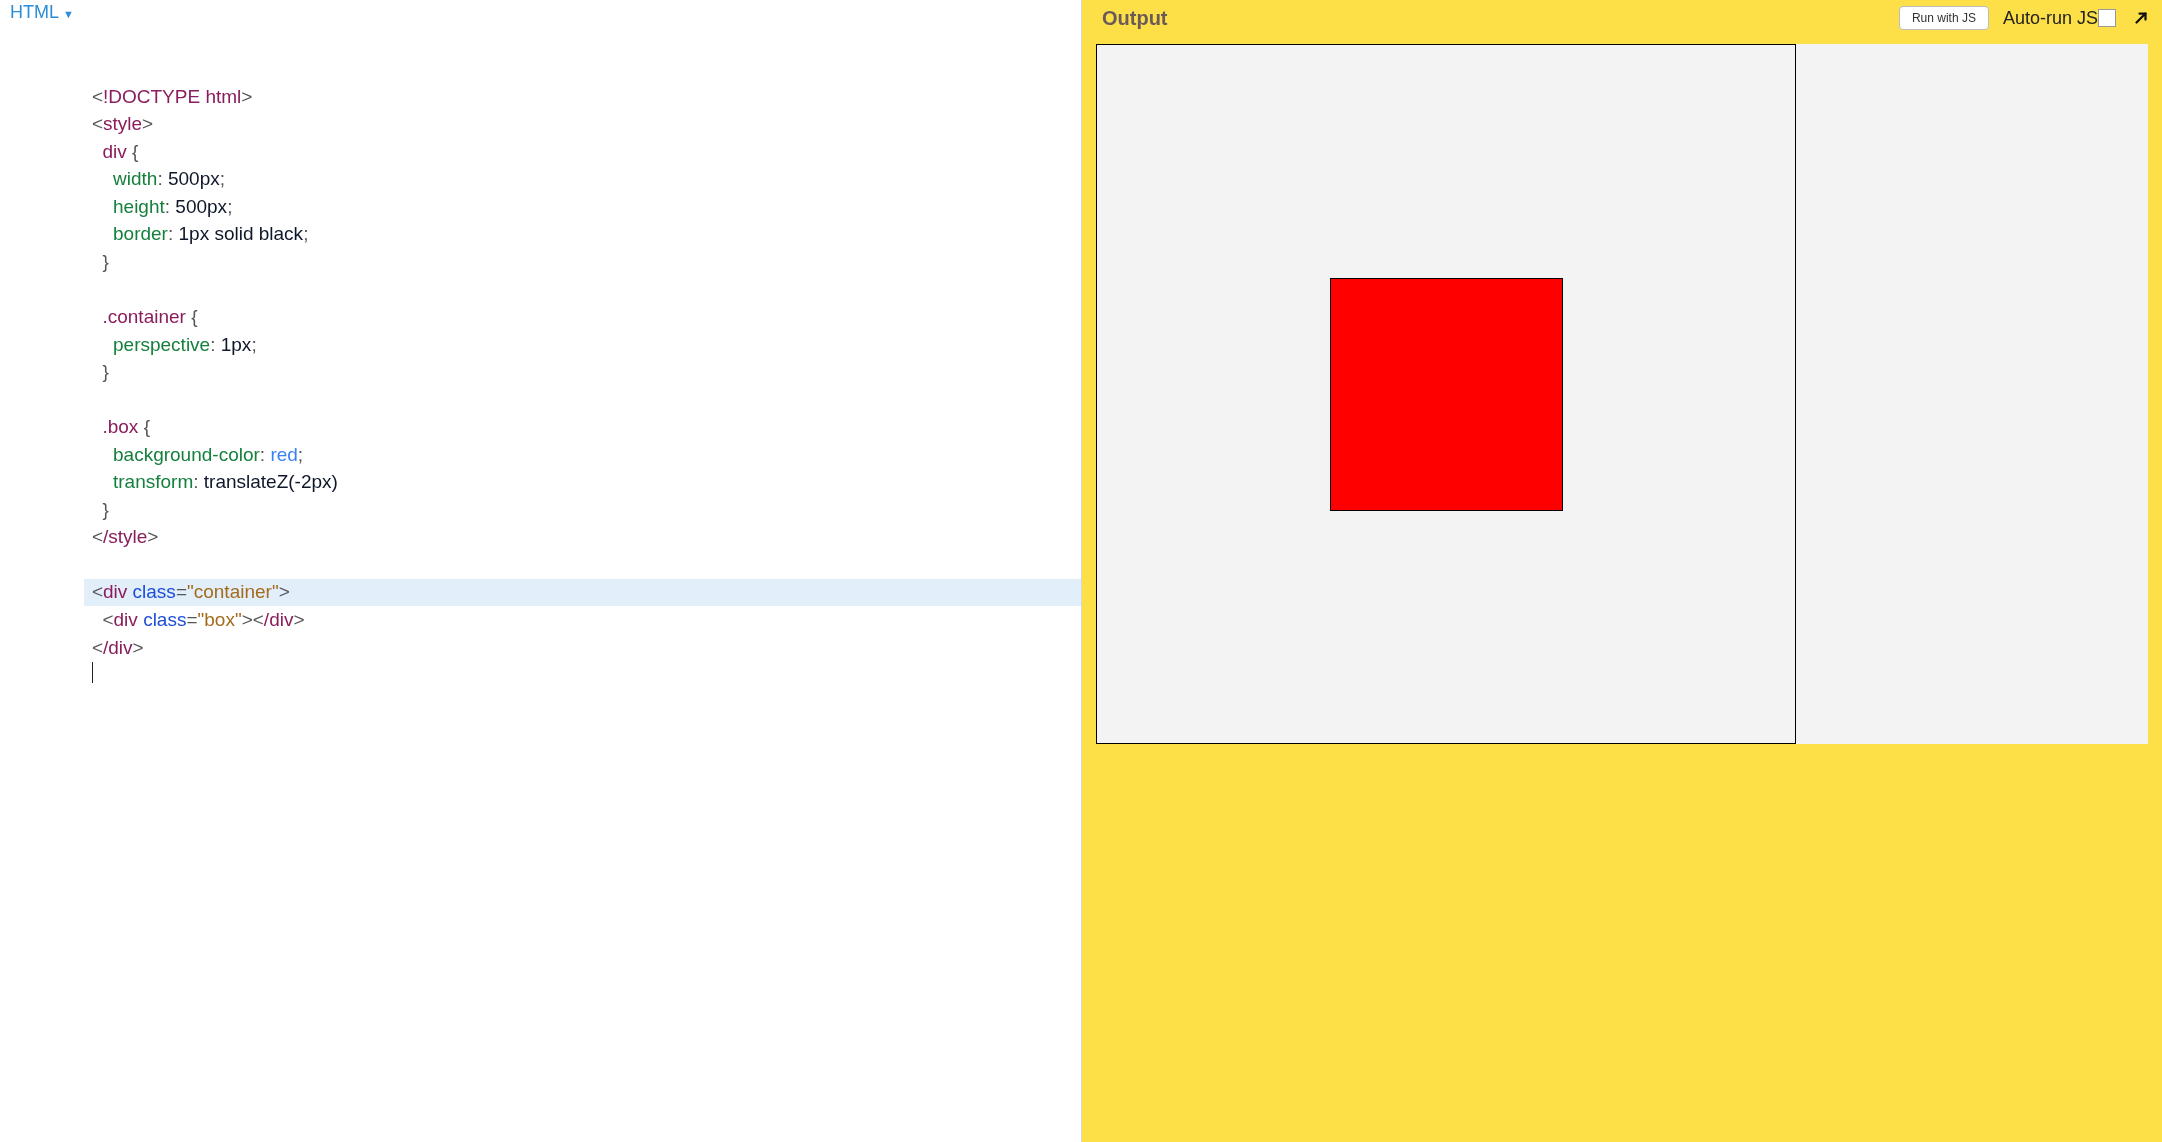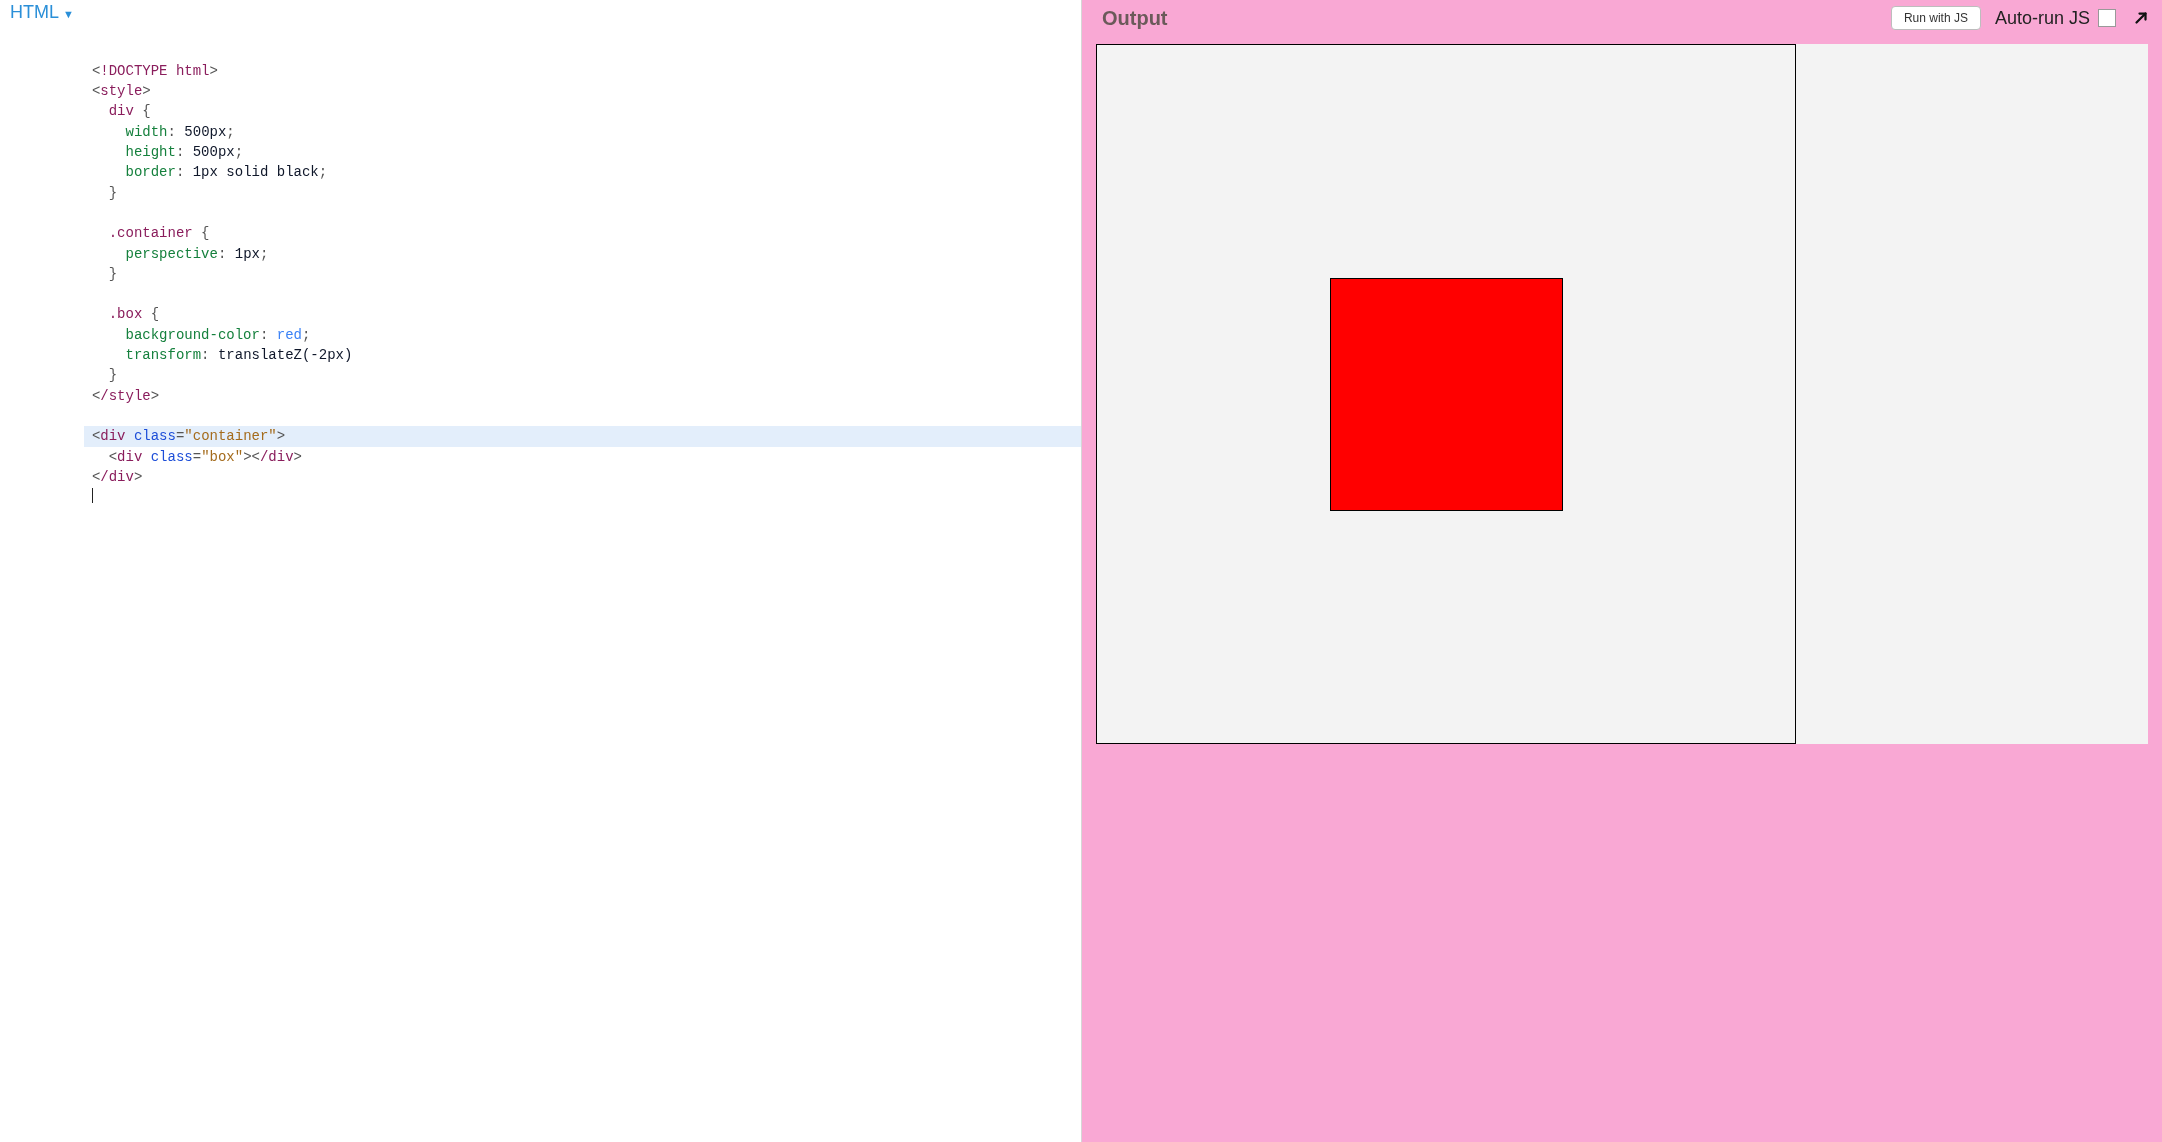--- a/index.html
+++ b/index.html
@@ -37,22 +37,22 @@
     gap: 4px;
   }
   .lang-caret {
     font-size: 11px;
     position: relative;
     top: 1px;
   }
   .code-area {
     flex: 1;
     padding: 0 0 0 8px;
-    font-family: Liberation Mono, monospace;
-    font-size: 14px;
+    font-family: Liberation Sans, sans-serif;
+    font-size: 19px;
     line-height: 1.45;
     white-space: pre;
     color: #333;
     overflow: auto;
     position: relative;
   }
   .code-area .t-punct   { color: #555; }
   .code-area .t-tag     { color: #8a1d5c; }
   .code-area .t-attr    { color: #1d4ed8; }
   .code-area .t-string  { color: #a46b1c; }
@@ -78,21 +78,21 @@
     height: 1.1em;
     vertical-align: -2px;
     animation: blink 1.1s step-end infinite;
   }
   @keyframes blink { 50% { opacity: 0; } }
 
   
   .output-panel {
     width: 50%;
     height: 100%;
-    background: #f9a8d4;
+    background: #fde047;
     border-left: 1px solid #d6d6d6;
     display: flex;
     flex-direction: column;
   }
   .output-header {
     display: flex;
     align-items: center;
     padding: 6px 10px 6px 20px;
     gap: 14px;
   }
@@ -107,21 +107,20 @@
     border: 1px solid #bdbdbd;
     border-radius: 4px;
     padding: 4px 12px;
     font-size: 12px;
     color: #333;
     cursor: pointer;
   }
   .autorun-wrap {
     display: flex;
     align-items: center;
-    gap: 8px;
     color: #222;
     font-size: 18px;
   }
   .autorun-box {
     width: 18px;
     height: 18px;
     border: 1px solid #999;
     background: #fff;
   }
   .expand-icon {

